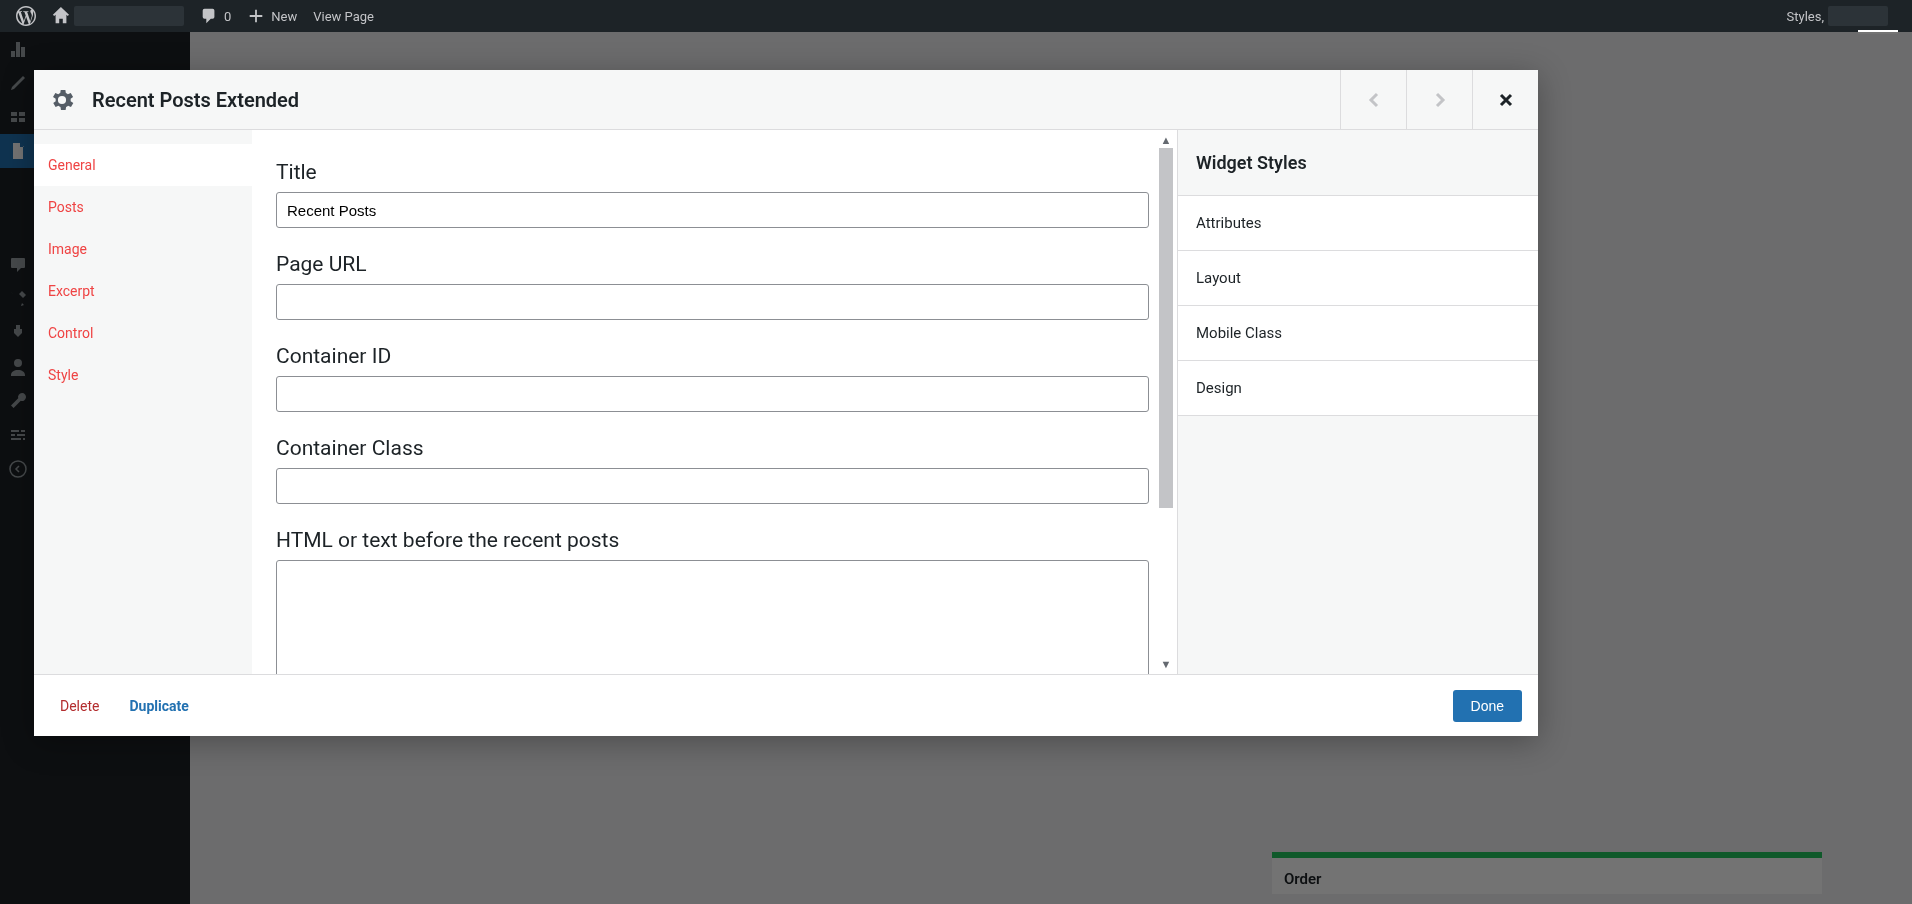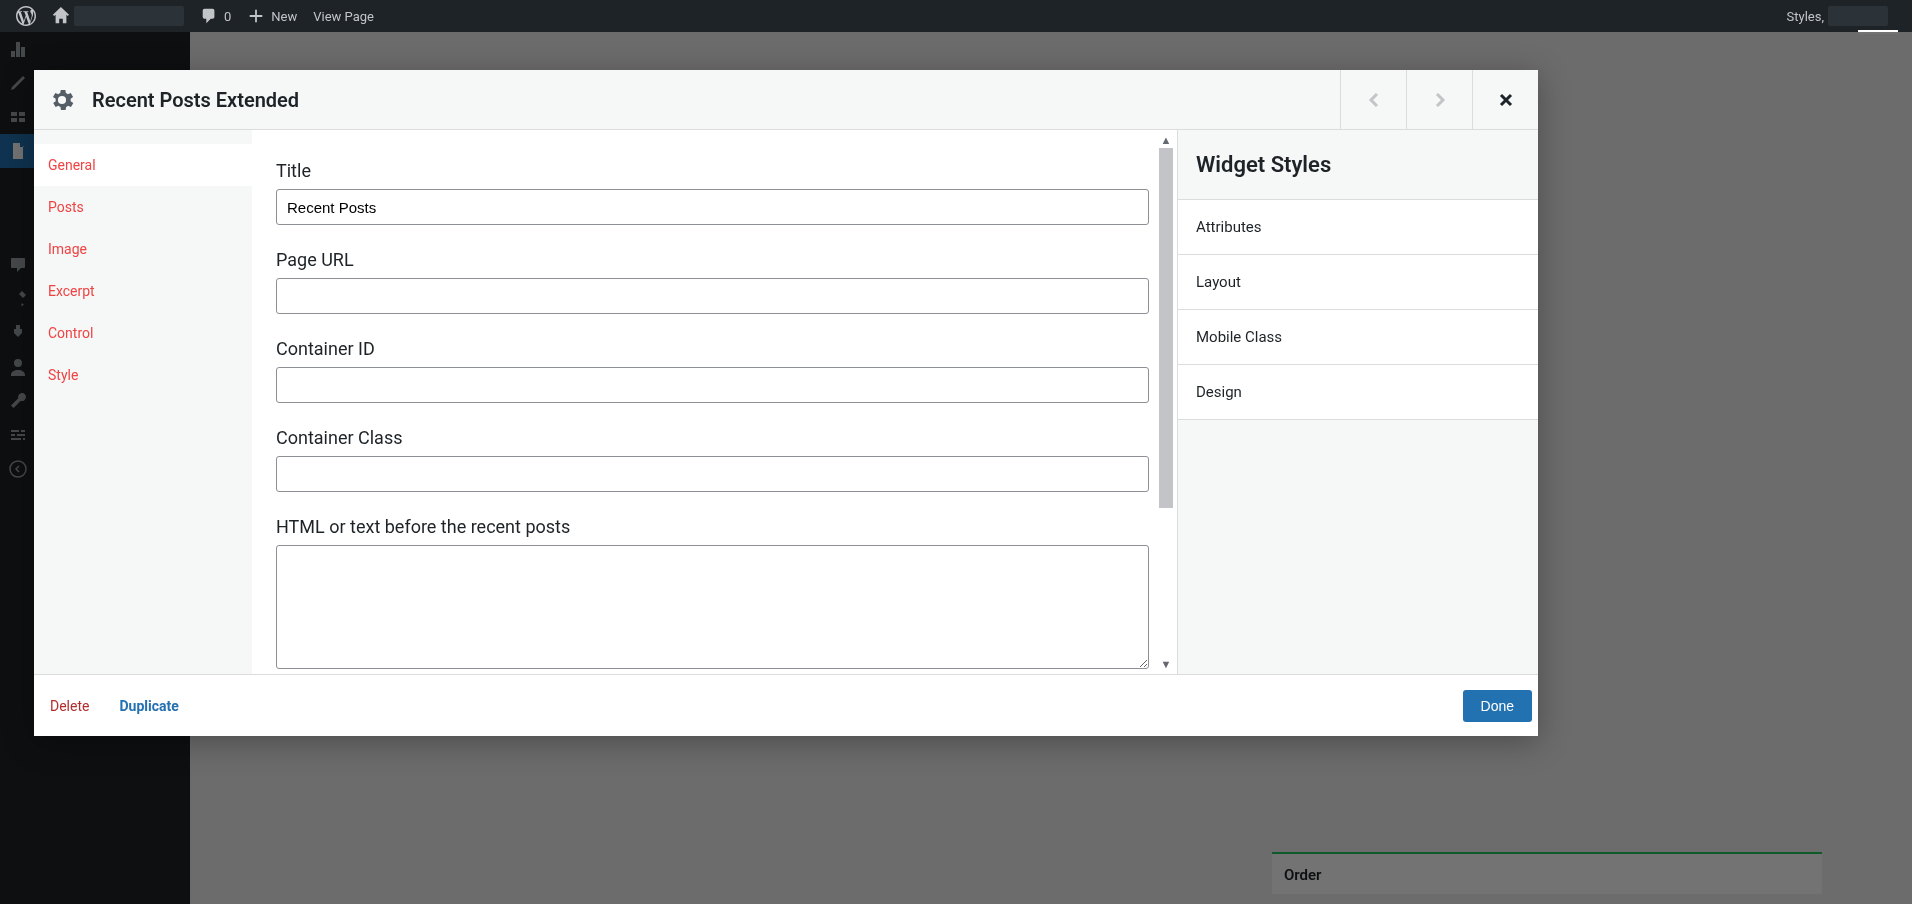--- a/index.html
+++ b/index.html
@@ -75,21 +75,21 @@
 .submenu-panel .sub-item.current { color: #fff; font-weight: 600; }
 .submenu-panel .gap { height: 188px; }
 
 
 .bg-order {
   position: absolute;
   bottom: 10px;
   right: 90px;
   width: 550px;
   height: 42px;
-  border-top: 2px solid #22c55e;
+  border-top: 6px solid #22c55e;
   background: #fff;
 }
 .bg-order .lbl { font-weight: 600; font-size: 15px; padding: 12px; color: #1d2327; }
 
 
 .modal-backdrop {
   position: absolute;
   top: 32px; left: 0; right: 0; bottom: 0;
   background: rgba(0,0,0,0.55);
   z-index: 20;
@@ -167,21 +167,21 @@
   background: #fff;
 }
 
 .form-col {
   flex: 1;
   background: #fff;
   padding: 30px 28px 20px 24px;
   overflow: auto;
 }
 .form-row { margin-bottom: 24px; }
-.form-row label { display: block; font-size: 18px; color: #1d2327; margin-bottom: 8px; }
+.form-row label { display: block; font-size: 21px; color: #1d2327; margin-bottom: 8px; }
 .form-row input[type=text] {
   width: 100%;
   height: 36px;
   font-size: 15px;
   padding: 0 10px;
   border: 1px solid #8c8f94;
   border-radius: 3px;
   background: #fff;
 }
 .form-row textarea {
@@ -214,21 +214,21 @@
 }
 
 
 .modal-right {
   width: 360px;
   background: #f6f7f7;
   display: flex;
   flex-direction: column;
 }
 .modal-right h2 {
-  font-size: 22px;
+  font-size: 18px;
   font-weight: 600;
   padding: 22px 18px 22px;
   color: #1d2327;
   background: #f6f7f7;
   border-bottom: 1px solid #dcdcde;
 }
 .ws-item {
   padding: 18px 18px;
   background: #fff;
   border-bottom: 1px solid #dcdcde;
@@ -236,21 +236,21 @@
   color: #1d2327;
   cursor: pointer;
 }
 
 
 .modal-footer {
   height: 62px;
   border-top: 1px solid #dcdcde;
   display: flex;
   align-items: center;
-  padding: 0 6px;
+  padding: 0 16px;
   background: #fff;
 }
 .modal-footer .link { font-size: 14px; cursor: pointer; }
 .modal-footer .delete { color: #b32d2e; margin-left: 10px; }
 .modal-footer .duplicate { color: #2271b1; margin-left: 30px; font-weight: bold; }
 .modal-footer .done-btn {
   margin-left: auto;
   background: #2271b1;
   color: #fff;
   border: none;

